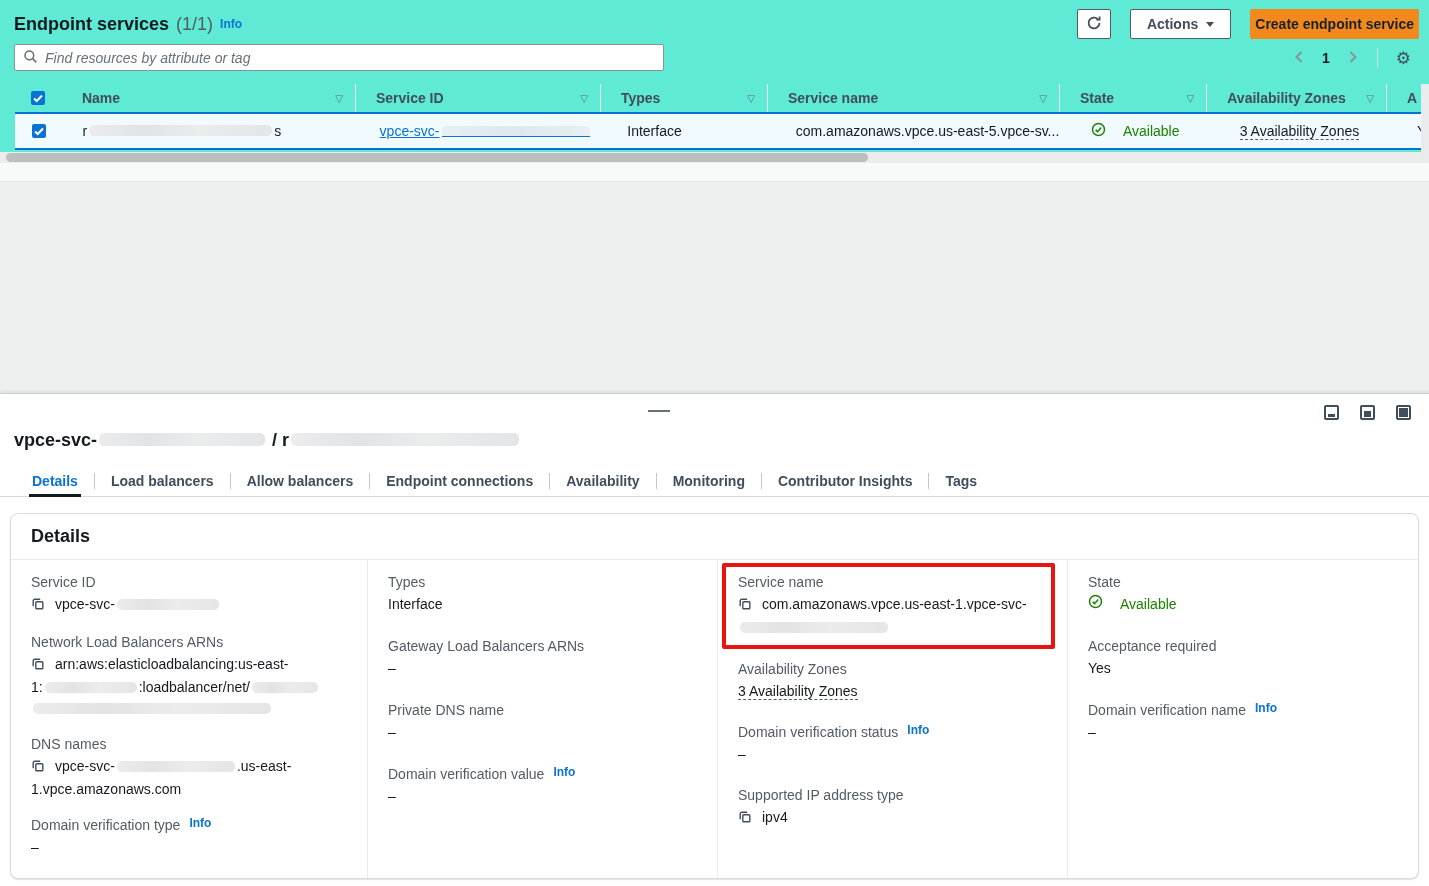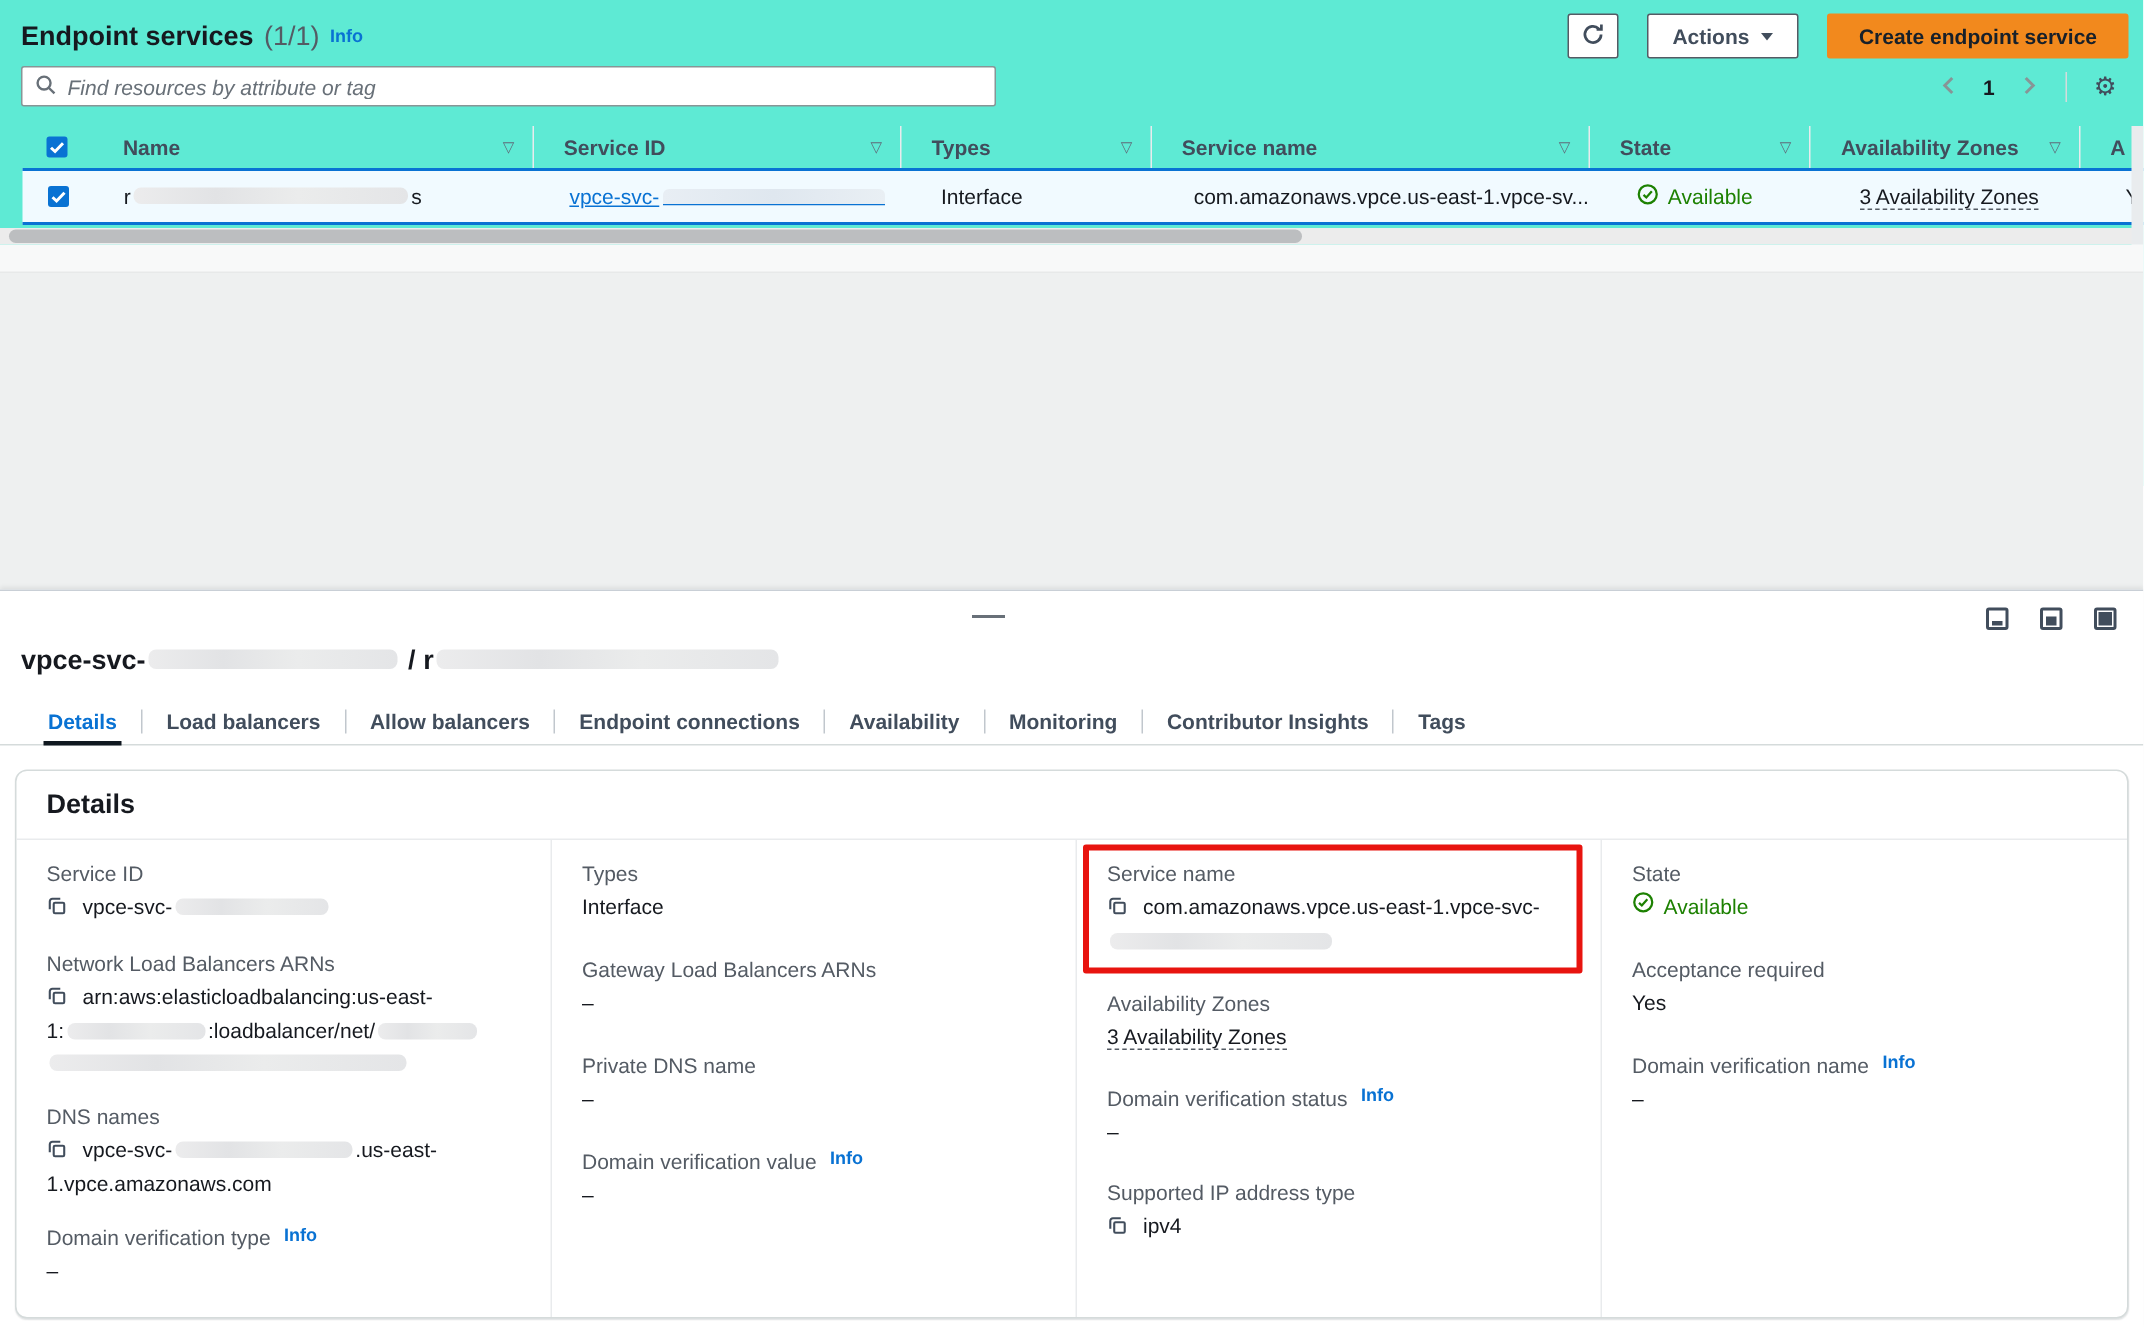--- a/index.html
+++ b/index.html
@@ -15,21 +15,21 @@
   .top{position:absolute; top:0; left:0; width:1429px; height:324px; background:#5eead4;}
   .page-header{position:absolute; top:8px; left:14px; right:10px; height:32px; display:flex; align-items:center;}
   .title-group{display:flex; align-items:baseline; gap:7px; flex:1;}
   .page-title{font-size:18px; font-weight:700; color:var(--dark);}
   .title-count{font-size:18px; color:var(--label); font-weight:400;}
   .info-link{font-size:12px; font-weight:700; color:var(--blue); text-decoration:none; position:relative; top:-2px; cursor:pointer;}
   .hdr-actions{display:flex; gap:19px; align-items:center;}
   .btn{height:30px; border:1px solid #545b64; border-radius:2px; background:#fff; color:var(--head);
        font-weight:700; font-size:14px; font-family:inherit; display:flex; align-items:center; gap:8px; padding:0 16px; cursor:pointer;}
   .btn-icon{width:34px; justify-content:center; padding:0;}
-  .btn-primary{background:var(--orange); border:1px solid var(--orange); color:#17202a; padding:0 20px;}
+  .btn-primary{background:var(--orange); border:1px solid var(--orange); color:#17202a; padding:0 4px;}
   .caret-down{width:0; height:0; border-left:4px solid transparent; border-right:4px solid transparent; border-top:5px solid var(--head); display:inline-block;}
 
   .toolbar2{position:absolute; top:44px; left:14px; right:14px; height:28px;}
   .search-box{position:absolute; left:0; top:0; width:650px; height:27px; border:1px solid #879596; border-radius:2px;
               background:#fff; display:flex; align-items:center; padding:0 8px; gap:7px;}
   .search-box input{border:none; outline:none; flex:1; font-size:14px; font-style:italic; color:var(--dark); font-family:inherit; background:transparent;}
   .search-box input::placeholder{color:#687078; font-style:italic;}
   .pagination{position:absolute; right:0; top:0; height:28px; display:flex; align-items:center; gap:4px;}
   .pg-btn{background:none; border:none; cursor:pointer; display:flex; align-items:center; padding:4px;}
   .page-number{font-weight:700; color:var(--dark); padding:0 8px;}
@@ -43,21 +43,21 @@
   .hcell:last-child{border-right:none;}
   .hlabel{flex:1; white-space:nowrap; overflow:hidden;}
   .filter-ico{color:#5f6b7a; font-size:10px; margin-left:8px; font-family:"DejaVu Sans",sans-serif;}
   .c0{width:48px; justify-content:center; padding:0; border-right:none !important;}
   .c1{width:300px;} .c2{width:250px;} .c3{width:170px;} .c4{width:298px;} .c5{width:150px;} .c6{width:183px;} .c7{flex:1; border-right:none;}
   .trow{display:flex; height:38px; align-items:stretch; background:var(--selbg); border-top:2px solid var(--blue); border-bottom:2px solid var(--blue);}
   .tcell{display:flex; align-items:center; padding:0 12px 0 20px; color:var(--dark); white-space:nowrap; overflow:hidden;}
   .checkbox{width:14px; height:14px; background:var(--blue); border-radius:2px; display:flex; align-items:center; justify-content:center; cursor:pointer;}
   .checkbox svg{display:block;}
   .link{color:var(--blue); text-decoration:underline; cursor:pointer;}
-  .state-green{color:var(--green); display:flex; align-items:center; gap:6px;}
+  .state-green{color:var(--green); display:flex; align-items:center; gap:17px;}
   .az-link{border-bottom:1px dashed #545b64; cursor:pointer; color:var(--dark);}
 
   .redact{display:inline-block; height:11px; border-radius:5px; vertical-align:middle;
           background:linear-gradient(90deg,#ececed, #e2e3e5 30%, #ebecec 60%, #e4e5e7); margin:0 2px; position:relative; top:-1px;}
   .redact-link{border-bottom:1px solid var(--blue); background:linear-gradient(90deg,#e8eef4,#dfe7ef,#e9eff4); border-radius:4px 4px 0 0;}
 
   .hscroll{position:absolute; top:152px; left:0; right:0; height:11px; background:#ececec;}
   .hthumb{position:absolute; left:6px; top:1px; width:862px; height:9px; border-radius:5px; background:#bcbec0; cursor:grab;}
   .vstrip{position:absolute; top:84px; right:0; width:8px; height:102px; background:#e9ecee;}
   .strip{position:absolute; top:163px; left:0; right:0; height:19px; background:#f8f9f9; border-bottom:1px solid #e7e9e9;}
@@ -211,21 +211,21 @@
             <span class="redact" style="width:183px;"></span>
             <span>s</span>
         </div>
         <div class="tcell c2">
           <a class="link"><span>vpce-svc-</span><span class="redact redact-link" style="width:148px;"></span></a>
         </div>
         <div class="tcell c3">
           <span>Interface</span>
         </div>
         <div class="tcell c4">
-          <span>com.amazonaws.vpce.us-east-1.vpce-sv...</span>
+          <span>com.amazonaws.vpce.us-east-5.vpce-sv...</span>
         </div>
         <div class="tcell c5">
           <span class="state-green">
             <span>
               <svg width="15" height="15" viewBox="0 0 16 16" fill="none" stroke="#1d8102" stroke-width="1.6">
                   <circle cx="8" cy="8" r="6.4"></circle>
                   <polyline points="5,8.4 7,10.3 10.9,5.8"></polyline>
                 </svg>
             </span>
             <span>Available</span>

